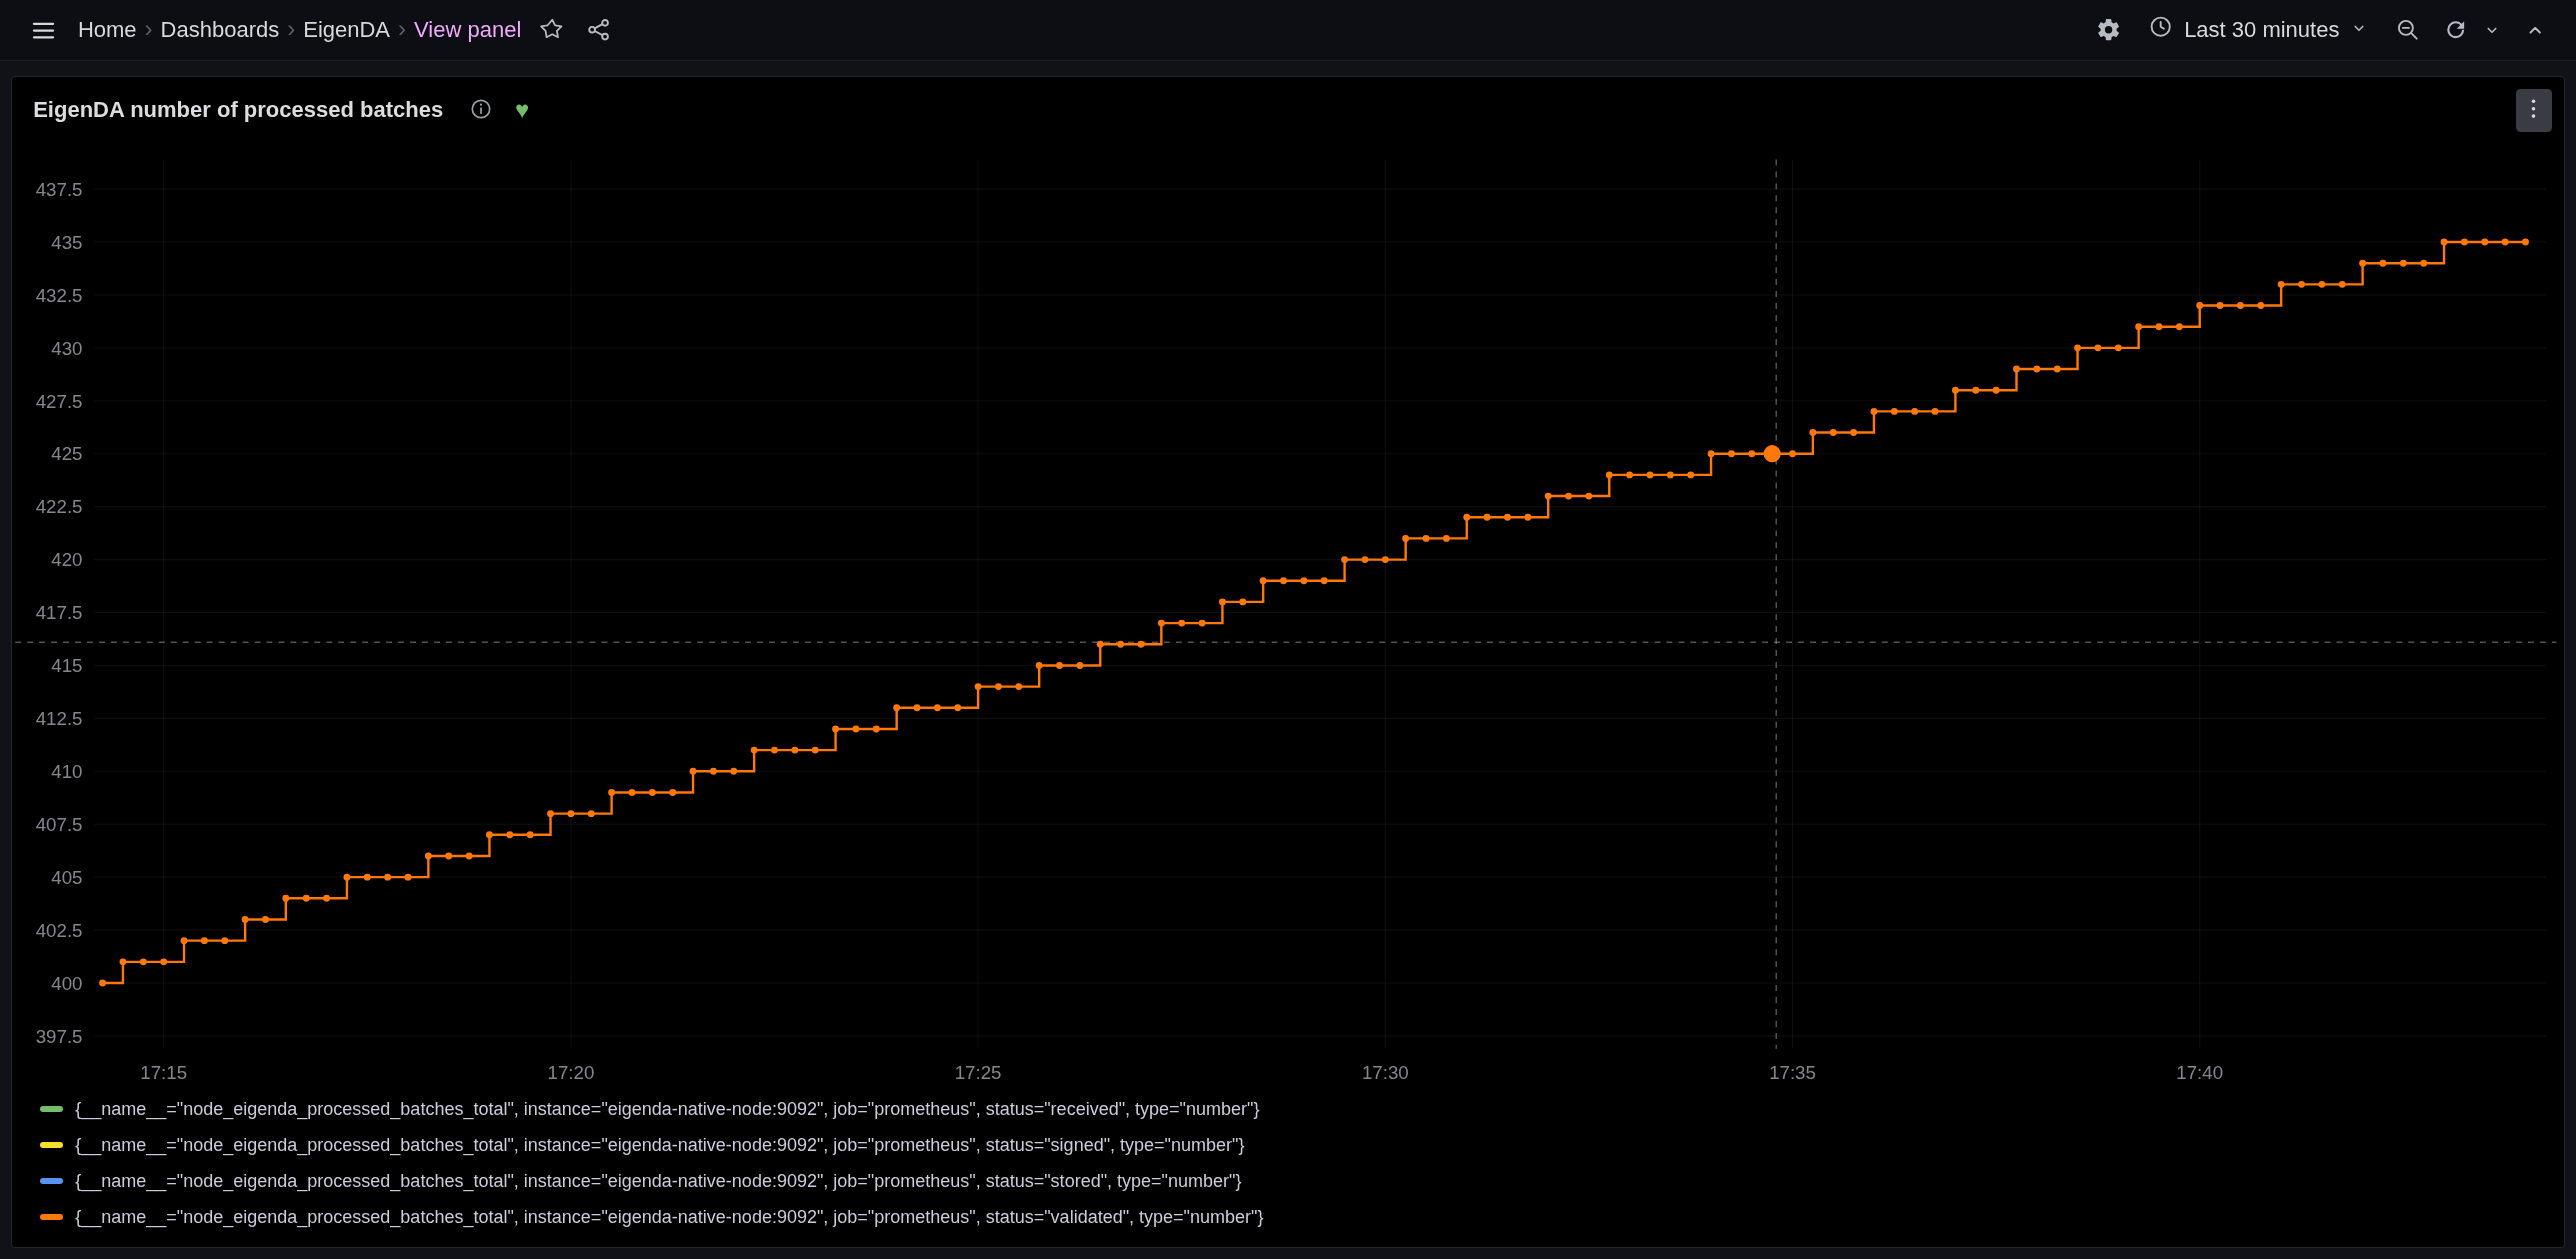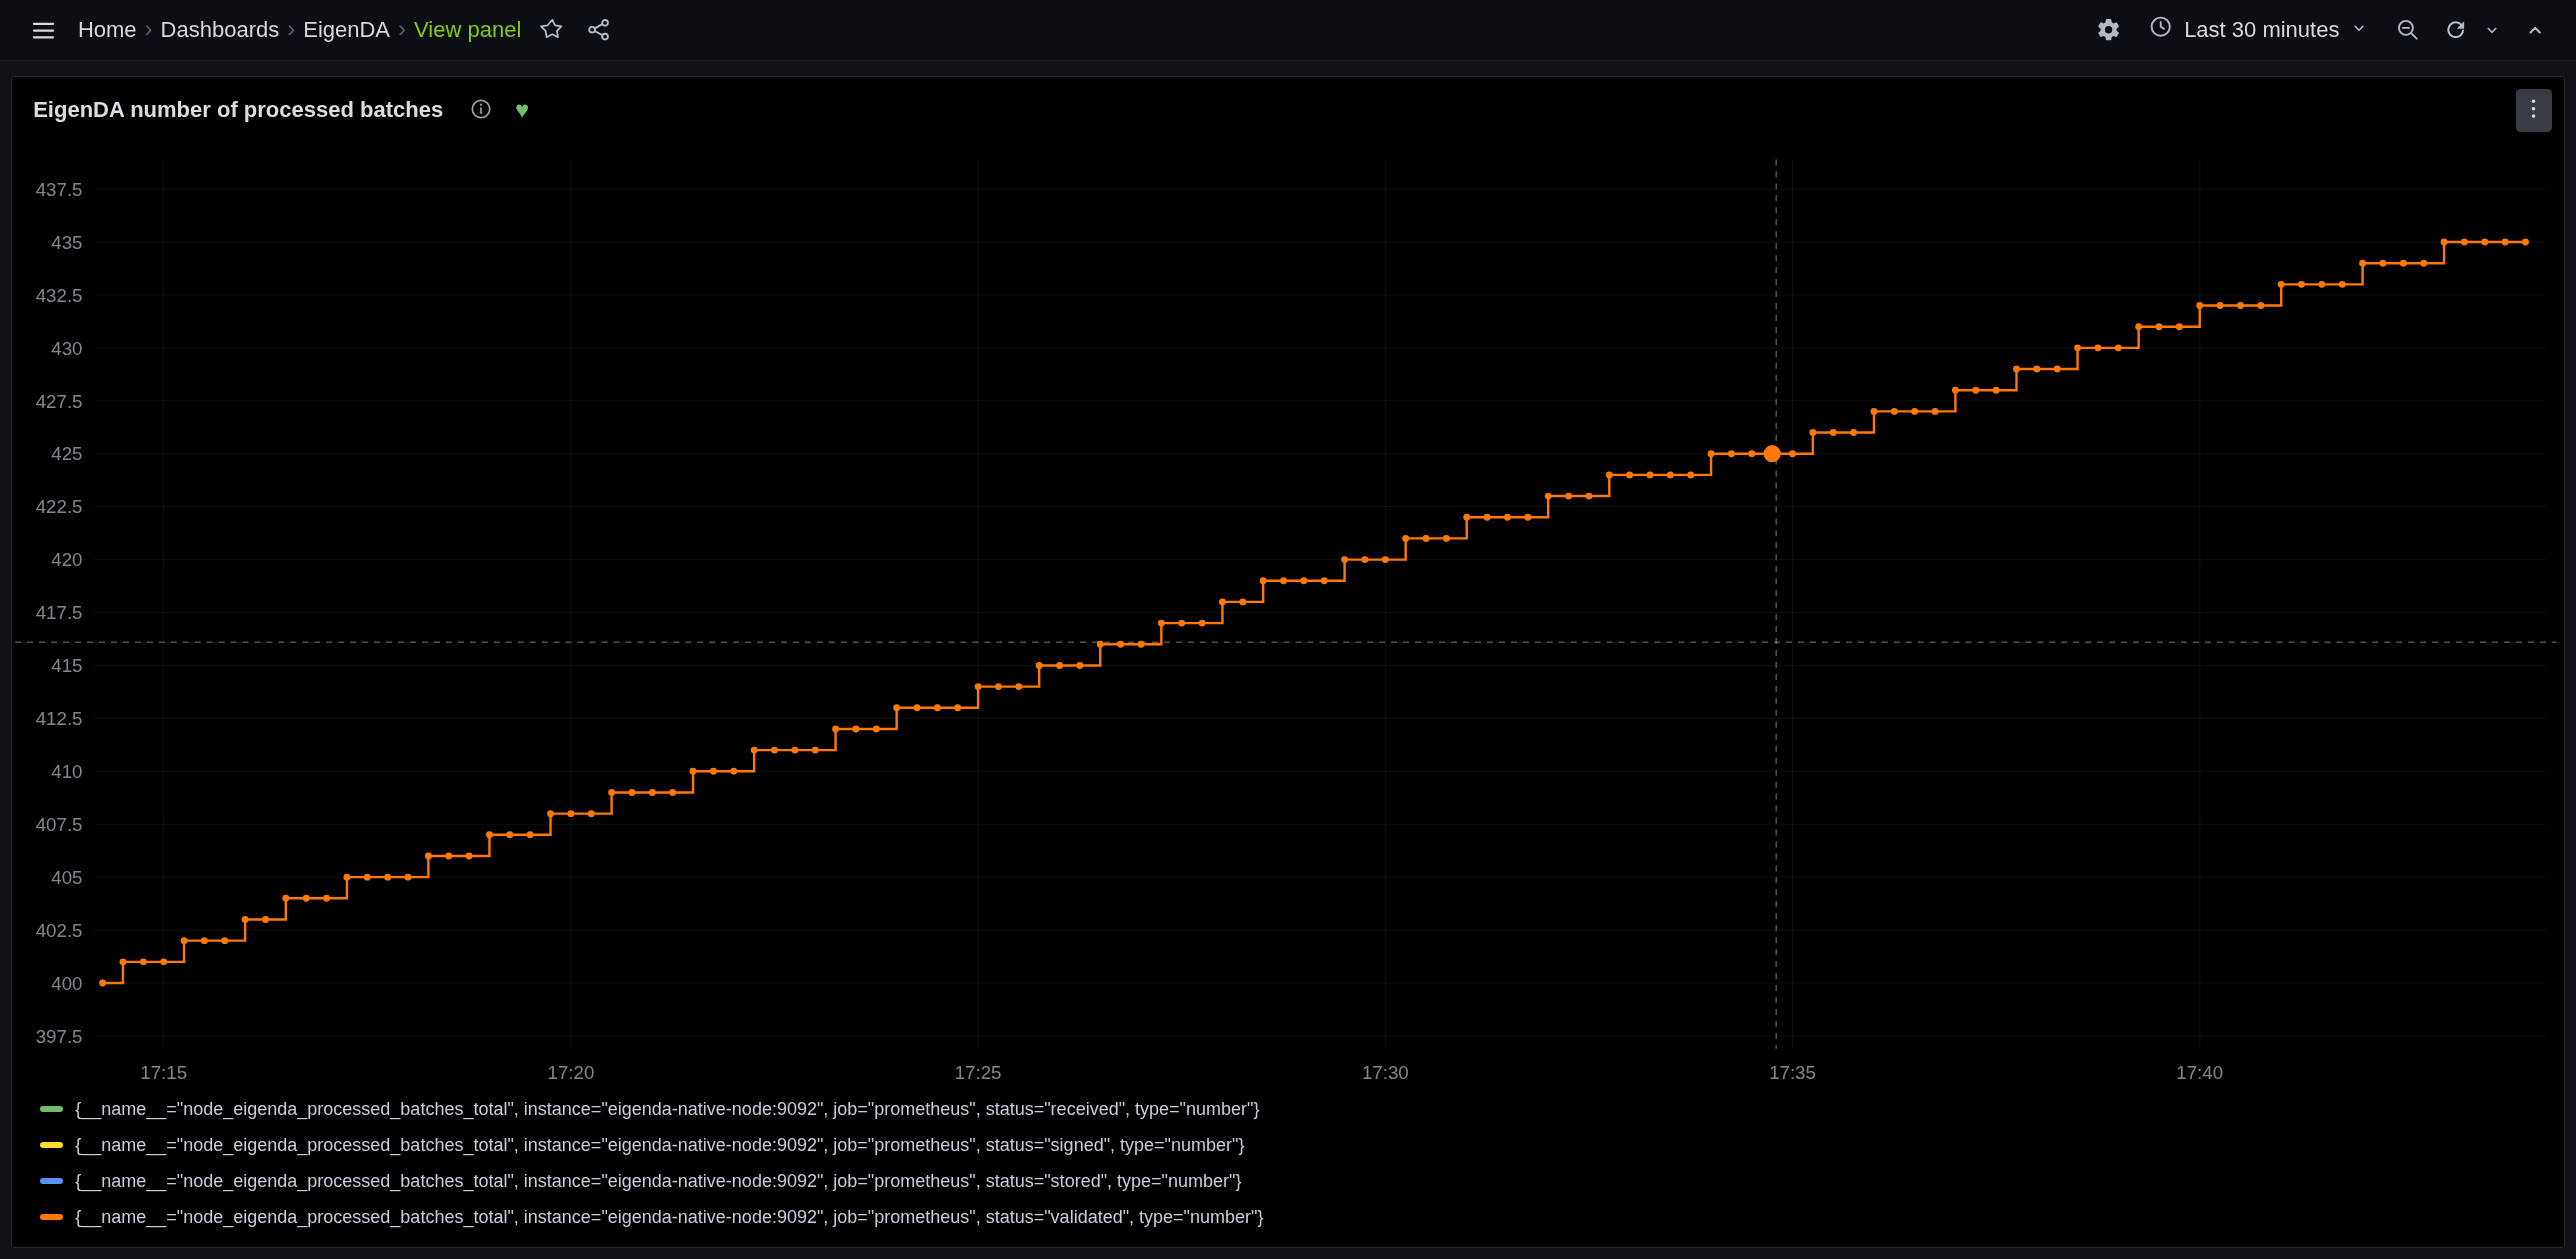--- a/index.html
+++ b/index.html
@@ -19,21 +19,21 @@
     padding:0 19.4px;
   }
   .icon-btn {
     display:flex; align-items:center; justify-content:center;
     background:transparent; border:none; cursor:pointer;
     color:#b6bac2; padding:0 10.5px; height:48px;
   }
   .icon-btn svg { display:block; }
   .breadcrumb { display:flex; gap:8px; font-size:22px; margin-left:10.5px; }
   .crumb { color:#d8d9da; cursor:pointer; }
-  .crumb.current { color:#84cc16; cursor:default; }
+  .crumb.current { color:#f0abfc; cursor:default; }
   .crumb-sep { color:#5a5e68; font-size:24px; line-height:1; }
   .bc-actions { display:flex; align-items:center; margin-left:7.5px; }
   .nav-spacer { flex:1; }
   .nav-right { display:flex; align-items:center; gap:4.5px;text-align:right; }
   .time-picker {
     display:flex; align-items:center; gap:10.5px;
     font-size:22px; color:#d8d9da;
     padding:0 12px; height:48px; cursor:pointer;
   }
   .refresh-group { display:flex; align-items:center; }

